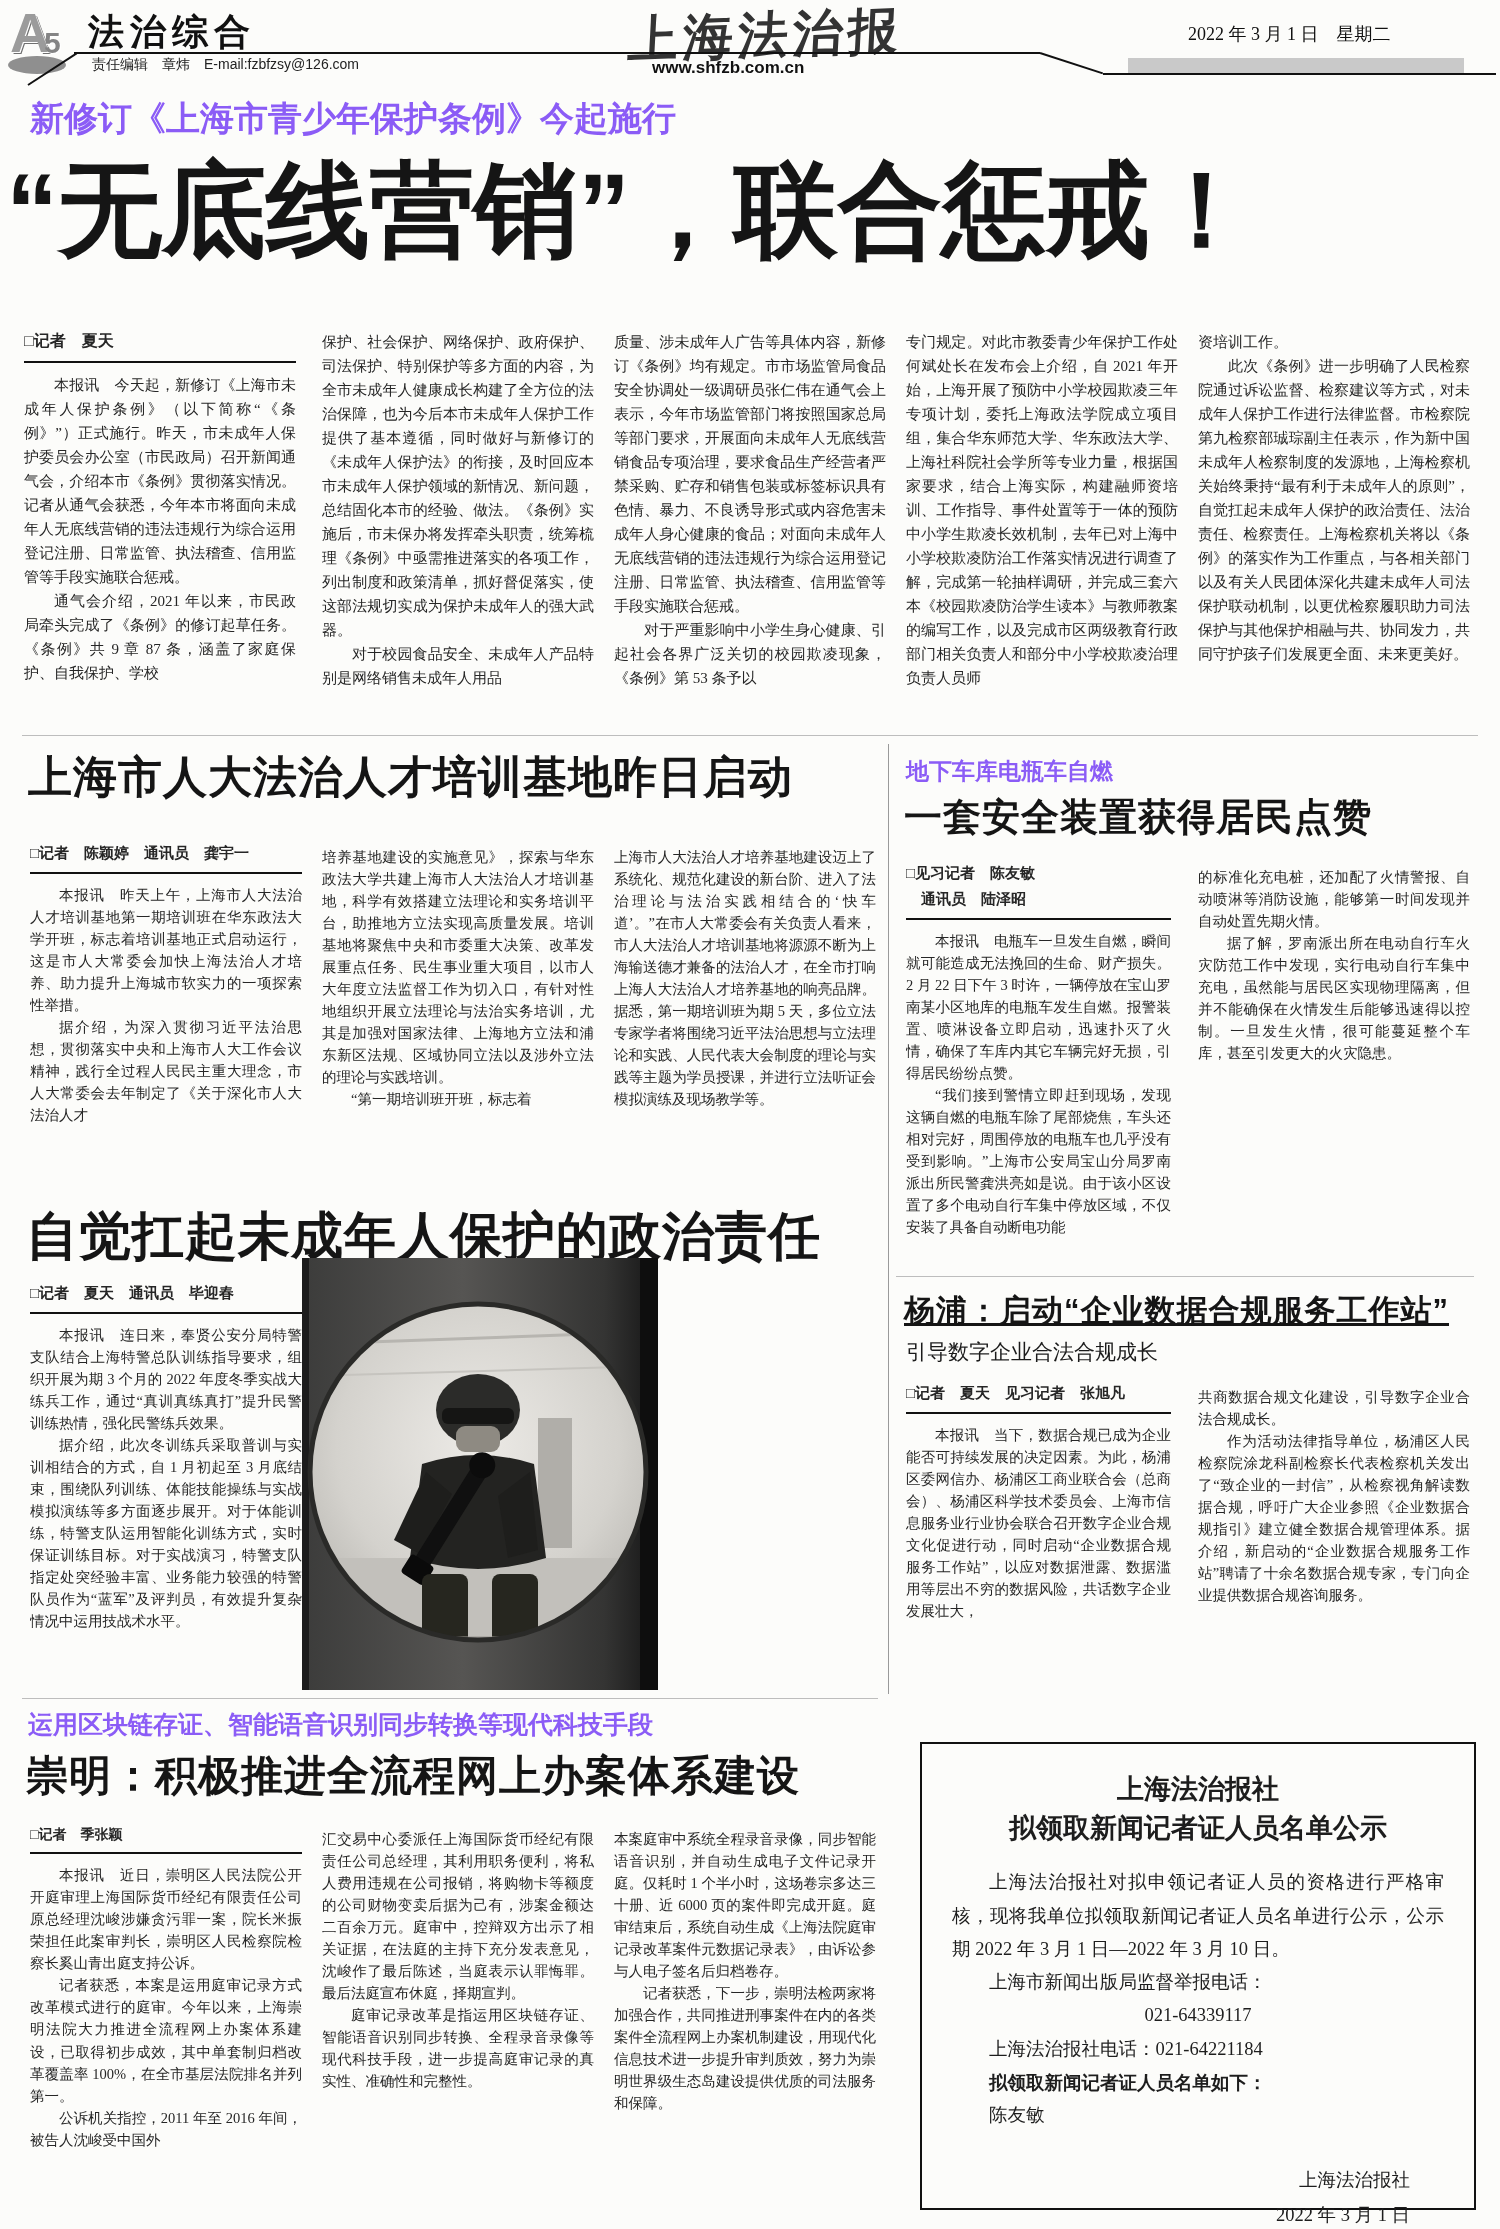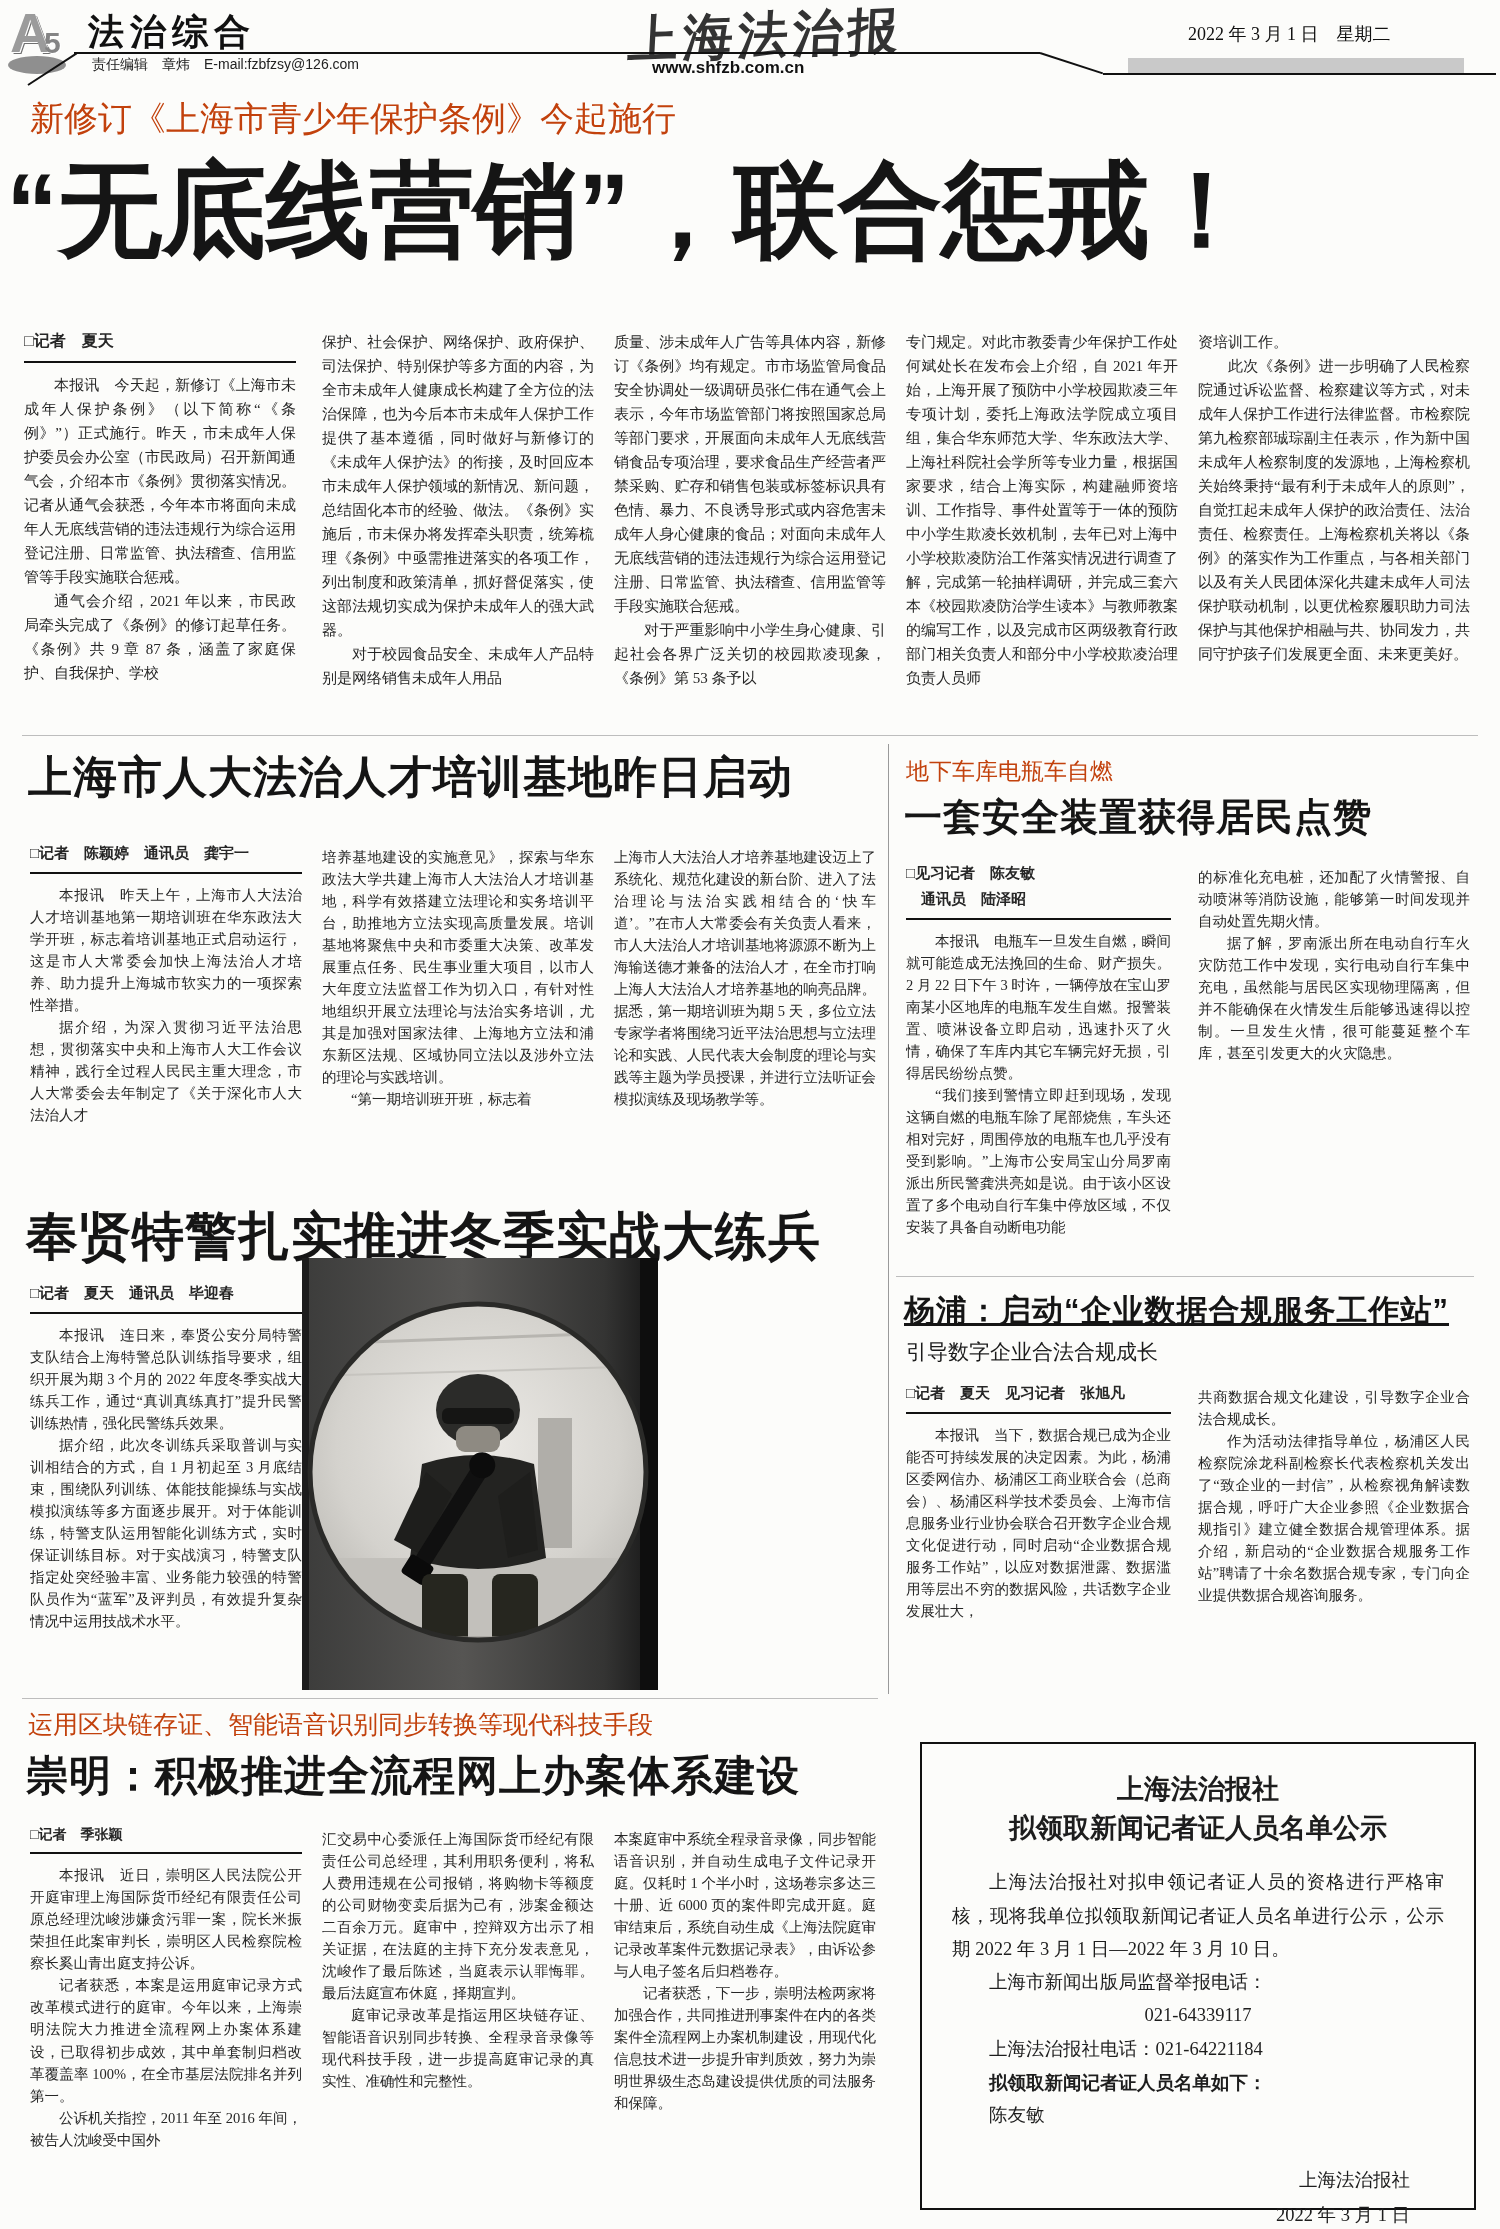--- a/index.html
+++ b/index.html
@@ -5,21 +5,21 @@
   html,body{margin:0;padding:0;}
   body{
     width:1500px;height:2229px;position:relative;overflow:hidden;
     background:#fcfcfa;color:#1d1d1d;
     font-family:"Liberation Serif","DejaVu Serif",serif;
   }
   .abs{position:absolute;}
   .hei{font-family:"Liberation Sans","DejaVu Sans",sans-serif;}
   .rule{background:#111;}
   .headline{font-family:"Liberation Sans","DejaVu Sans",sans-serif;font-weight:900;color:#151515;white-space:nowrap;letter-spacing:1px;}
-  .kicker{font-family:"Liberation Sans","DejaVu Sans",sans-serif;font-weight:normal;color:#c2410c;white-space:nowrap;}
+  .kicker{font-family:"Liberation Sans","DejaVu Sans",sans-serif;font-weight:bold;color:#8b5cf6;white-space:nowrap;}
   .col{font-size:14.5px;line-height:1.52;text-align:justify;overflow:hidden;color:#262626;}
   .col.lead-col{font-size:15px;line-height:1.6;}
   .para{margin:0;text-indent:2em;}
   .para.cont{text-indent:0;}
   .byline{font-family:"Liberation Sans","DejaVu Sans",sans-serif;font-weight:bold;font-size:16px;
     border-bottom:2px solid #111;padding-bottom:7px;margin-bottom:10px;white-space:nowrap;}
   .byline .l2{display:block;padding-left:1em;margin-top:3px;}
   .vdiv{position:absolute;width:1px;background:#9a9a9a;}
   .hdiv{position:absolute;height:1px;background:#bdbdbd;}
   
@@ -123,21 +123,21 @@
         <p class="para">“我们接到警情立即赶到现场，发现这辆自燃的电瓶车除了尾部烧焦，车头还相对完好，周围停放的电瓶车也几乎没有受到影响。”上海市公安局宝山分局罗南派出所民警龚洪亮如是说。由于该小区设置了多个电动自行车集中停放区域，不仅安装了具备自动断电功能</p>
       </div>
   </div>
   <div class="abs col" style="left:1198px;top:866px;width:272px;height:404px;">
       <p class="para cont">的标准化充电桩，还加配了火情警报、自动喷淋等消防设施，能够第一时间发现并自动处置先期火情。</p>
       <p class="para">据了解，罗南派出所在电动自行车火灾防范工作中发现，实行电动自行车集中充电，虽然能与居民区实现物理隔离，但并不能确保在火情发生后能够迅速得以控制。一旦发生火情，很可能蔓延整个车库，甚至引发更大的火灾隐患。</p>
     </div>
 </div>
 
 <div>
-  <div class="abs headline" style="left:26px;top:1202px;font-size:52px;">奉贤特警扎实推进冬季实战大练兵</div>
+  <div class="abs headline" style="left:26px;top:1202px;font-size:52px;">自觉扛起未成年人保护的政治责任</div>
   <div class="abs col" style="left:30px;top:1282px;width:272px;height:412px;">
     <div class="byline" style="font-size:15px;">□记者　夏天　通讯员　毕迎春</div>
     <div>
         <p class="para">本报讯　连日来，奉贤公安分局特警支队结合上海特警总队训练指导要求，组织开展为期 3 个月的 2022 年度冬季实战大练兵工作，通过“真训真练真打”提升民警训练热情，强化民警练兵效果。</p>
         <p class="para">据介绍，此次冬训练兵采取普训与实训相结合的方式，自 1 月初起至 3 月底结束，围绕队列训练、体能技能操练与实战模拟演练等多方面逐步展开。对于体能训练，特警支队运用智能化训练方式，实时保证训练目标。对于实战演习，特警支队指定处突经验丰富、业务能力较强的特警队员作为“蓝军”及评判员，有效提升复杂情况中运用技战术水平。</p>
       </div>
   </div>
 
   <div class="abs" style="left:302px;top:1258px;width:356px;height:432px;">
     <svg width="356" height="432" viewBox="0 0 356 432">

